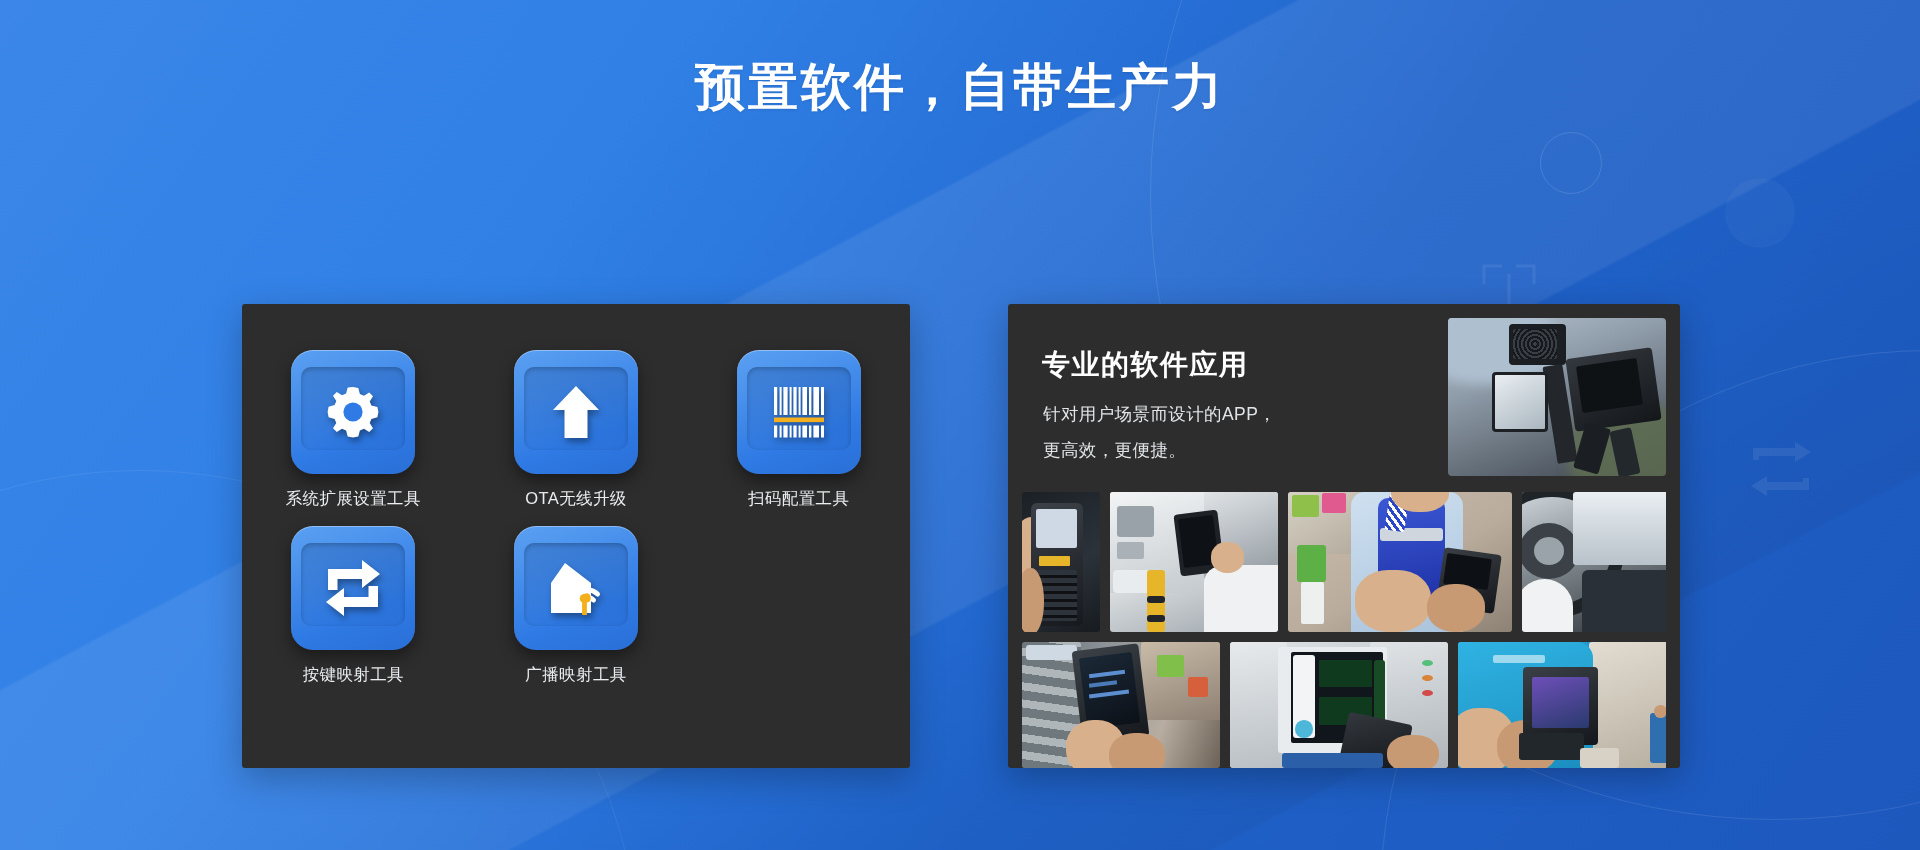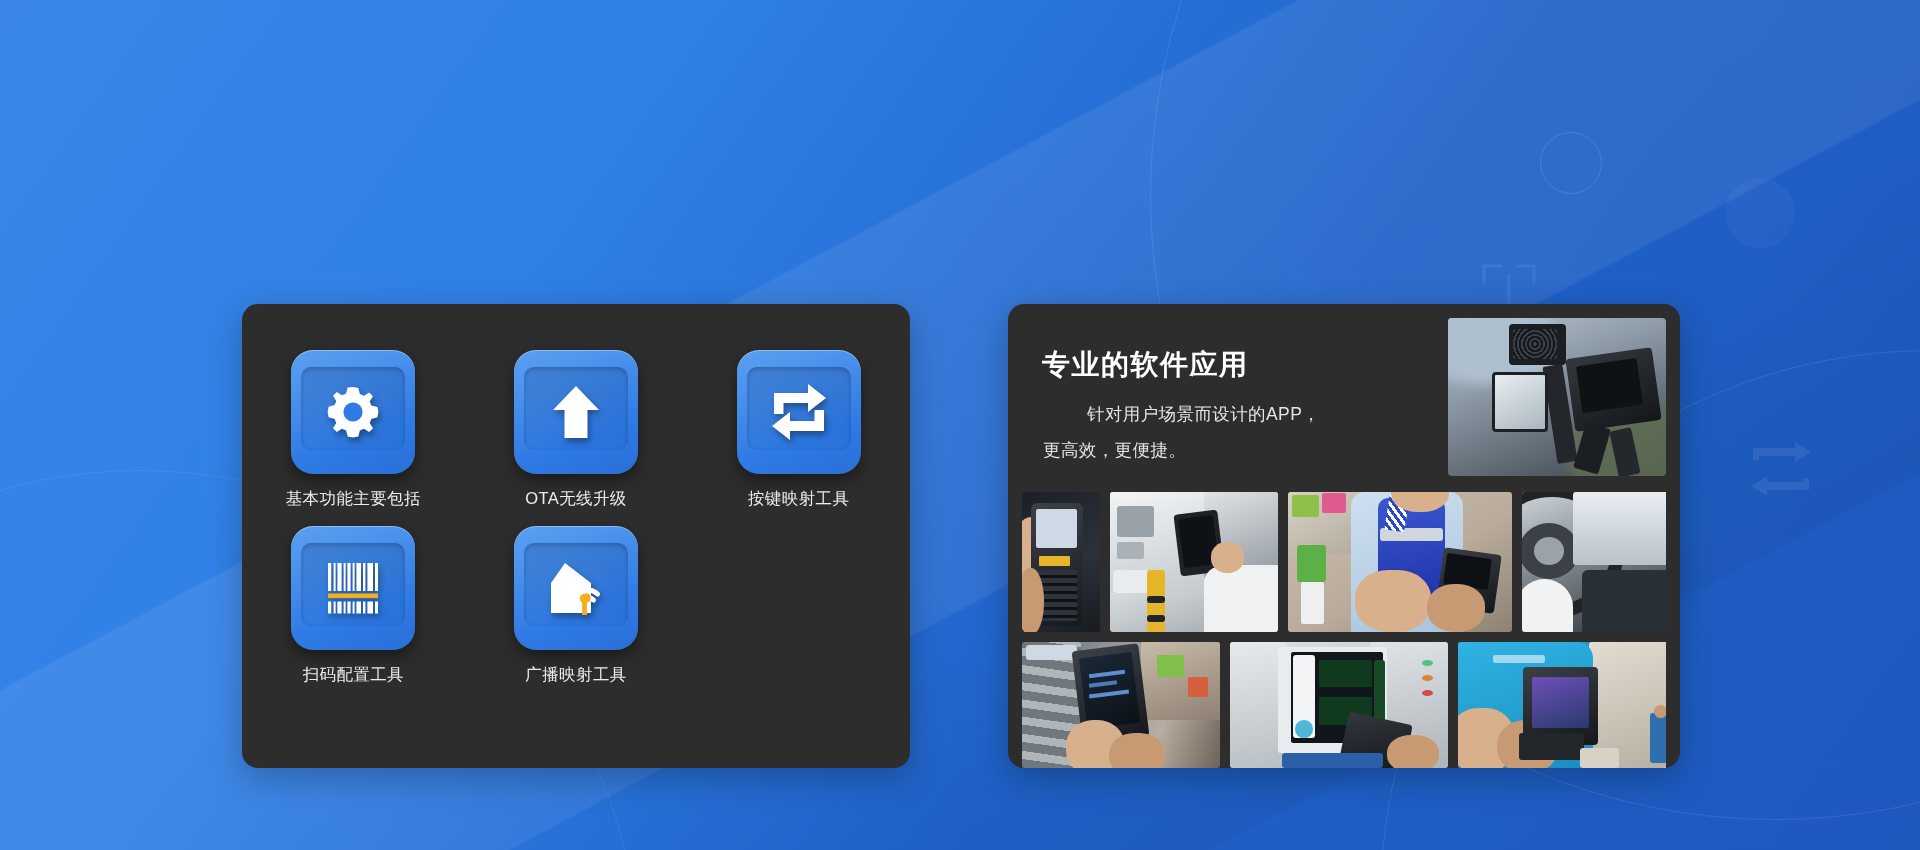--- a/index.html
+++ b/index.html
@@ -89,21 +89,21 @@
     font-size: 21px;
     letter-spacing: 0.5px;
   }
   .hero-sub.l1 { top: 163px; }
   .hero-sub.l2 { top: 199px; }
 
   
   .panel {
     position: absolute;
     background: #2d2d2d;
-    border-radius: 16px;
+    border-radius: 3px;
     box-shadow: 0 10px 34px rgba(0,0,0,0.26);
     overflow: hidden;
   }
   .panel-left  { left: 242px; top: 304px; width: 668px; height: 464px; }
   .panel-right { left: 1008px; top: 304px; width: 672px; height: 464px; }
 
   
   .icon-grid {
     position: absolute; left: 0; top: 46px; width: 100%;
     display: grid;
@@ -150,21 +150,21 @@
     font-size: 28px;
     font-weight: bold;
     letter-spacing: 1.5px;
   }
   .rp-line {
     position: absolute; left: 35px;
     color: #e2e5e8;
     font-size: 17.5px;
     letter-spacing: 0.4px;
   }
-  .rp-line.p1 { top: 98px; margin-left: 44px; }
+  .rp-line.p1 { top: 98px; }
   .rp-line.p2 { top: 134px; }
 
   
   .rp-hero {
     position: absolute; right: 14px; top: 14px;
     width: 218px; height: 158px;
     border-radius: 4px;
     overflow: hidden;
   }
 
@@ -228,52 +228,43 @@
       <path d="M29 12 L29 46" stroke="#ffffff" stroke-width="3"></path>
     </svg>
   </div>
   <div class="wm w2">
     <svg width="72" height="60" viewBox="0 0 72 60">
       <path d="M8 20 L8 8 L50 8 L50 2 L66 12 L50 22 L50 16 L14 16 L14 20 Z" fill="#ffffff"></path>
       <path d="M64 38 L64 50 L22 50 L22 56 L6 46 L22 36 L22 42 L58 42 L58 38 Z" fill="#ffffff"></path>
     </svg>
   </div>
 
+  <div class="hero-title">预置软件，自带生产力</div>
 
   <div class="panel panel-left">
     <div class="icon-grid">
 
 
       <div class="icon-cell">
         <div class="icon-tile">
           <svg width="62" height="62" viewBox="0 0 62 62">
             <path fill="#ffffff" d="M31 6 l5.3 1.0 1.6 6.0 4.1 1.7 5.2-3.3 3.8 3.8 -3.3 5.2 1.7 4.1 6.0 1.6 L56.4 31 l-1.0 5.3 -6.0 1.6 -1.7 4.1 3.3 5.2 -3.8 3.8 -5.2-3.3 -4.1 1.7 -1.6 6.0 L31 56.4 l-5.3-1.0 -1.6-6.0 -4.1-1.7 -5.2 3.3 -3.8-3.8 3.3-5.2 -1.7-4.1 -6.0-1.6 L5.6 31 l1.0-5.3 6.0-1.6 1.7-4.1 -3.3-5.2 3.8-3.8 5.2 3.3 4.1-1.7 1.6-6.0 Z"></path>
             <circle cx="31" cy="31" r="9.6" fill="#2f7ae4"></circle>
           </svg>
         </div>
-        <div class="icon-label">基本功能主要包括</div>
+        <div class="icon-label">系统扩展设置工具</div>
       </div>
 
       <div class="icon-cell">
         <div class="icon-tile">
           <svg width="62" height="62" viewBox="0 0 62 62">
             <path fill="#ffffff" d="M31 5 L54 29 L42.5 29 L42.5 57 L19.5 57 L19.5 29 L8 29 Z"></path>
           </svg>
         </div>
         <div class="icon-label">OTA无线升级</div>
-      </div>
-
-      <div class="icon-cell">
-        <div class="icon-tile">
-          <svg width="62" height="62" viewBox="0 0 62 62">
-            <path fill="#ffffff" d="M6 33 L6 12 L40 12 L40 3 L58 17 L40 31 L40 22 L15.5 22 L15.5 33 Z"></path>
-            <path fill="#ffffff" d="M56 29 L56 50 L22 50 L22 59 L4 45 L22 31 L22 40 L46.5 40 L46.5 29 Z"></path>
-          </svg>
-        </div>
-        <div class="icon-label">按键映射工具</div>
       </div>
 
       <div class="icon-cell">
         <div class="icon-tile">
           <svg width="62" height="62" viewBox="0 0 62 62">
             <g fill="#ffffff">
               <rect x="6" y="6" width="3.2" height="28"></rect>
               <rect x="11.6" y="6" width="2" height="28"></rect>
               <rect x="15.4" y="6" width="4.2" height="28"></rect>
               <rect x="21.6" y="6" width="2" height="28"></rect>
@@ -298,20 +289,30 @@
               <rect x="53" y="44.5" width="3" height="12"></rect>
             </g>
           </svg>
         </div>
         <div class="icon-label">扫码配置工具</div>
       </div>
 
       <div class="icon-cell">
         <div class="icon-tile">
           <svg width="62" height="62" viewBox="0 0 62 62">
+            <path fill="#ffffff" d="M6 33 L6 12 L40 12 L40 3 L58 17 L40 31 L40 22 L15.5 22 L15.5 33 Z"></path>
+            <path fill="#ffffff" d="M56 29 L56 50 L22 50 L22 59 L4 45 L22 31 L22 40 L46.5 40 L46.5 29 Z"></path>
+          </svg>
+        </div>
+        <div class="icon-label">按键映射工具</div>
+      </div>
+
+      <div class="icon-cell">
+        <div class="icon-tile">
+          <svg width="62" height="62" viewBox="0 0 62 62">
             <path fill="#ffffff" d="M20 6 L46 26 L46 56 L6 56 L6 26 Z"></path>
             <g fill="none" stroke="#ffffff" stroke-width="5" stroke-linecap="round">
               <path d="M22.5 52 A18 18 0 0 1 52.5 37"></path>
               <path d="M28.5 52 A12 12 0 0 1 48.5 43"></path>
             </g>
             <path fill="#f3b01c" d="M36.5 41 a4.6 4.6 0 1 1 5.4 4.5 L41.9 58 L37.1 58 L37.1 45.5 a4.6 4.6 0 0 1 -0.6 -4.5 Z"></path>
             <circle cx="39.3" cy="41.6" r="4.6" fill="#f3b01c"></circle>
           </svg>
         </div>
         <div class="icon-label">广播映射工具</div>

